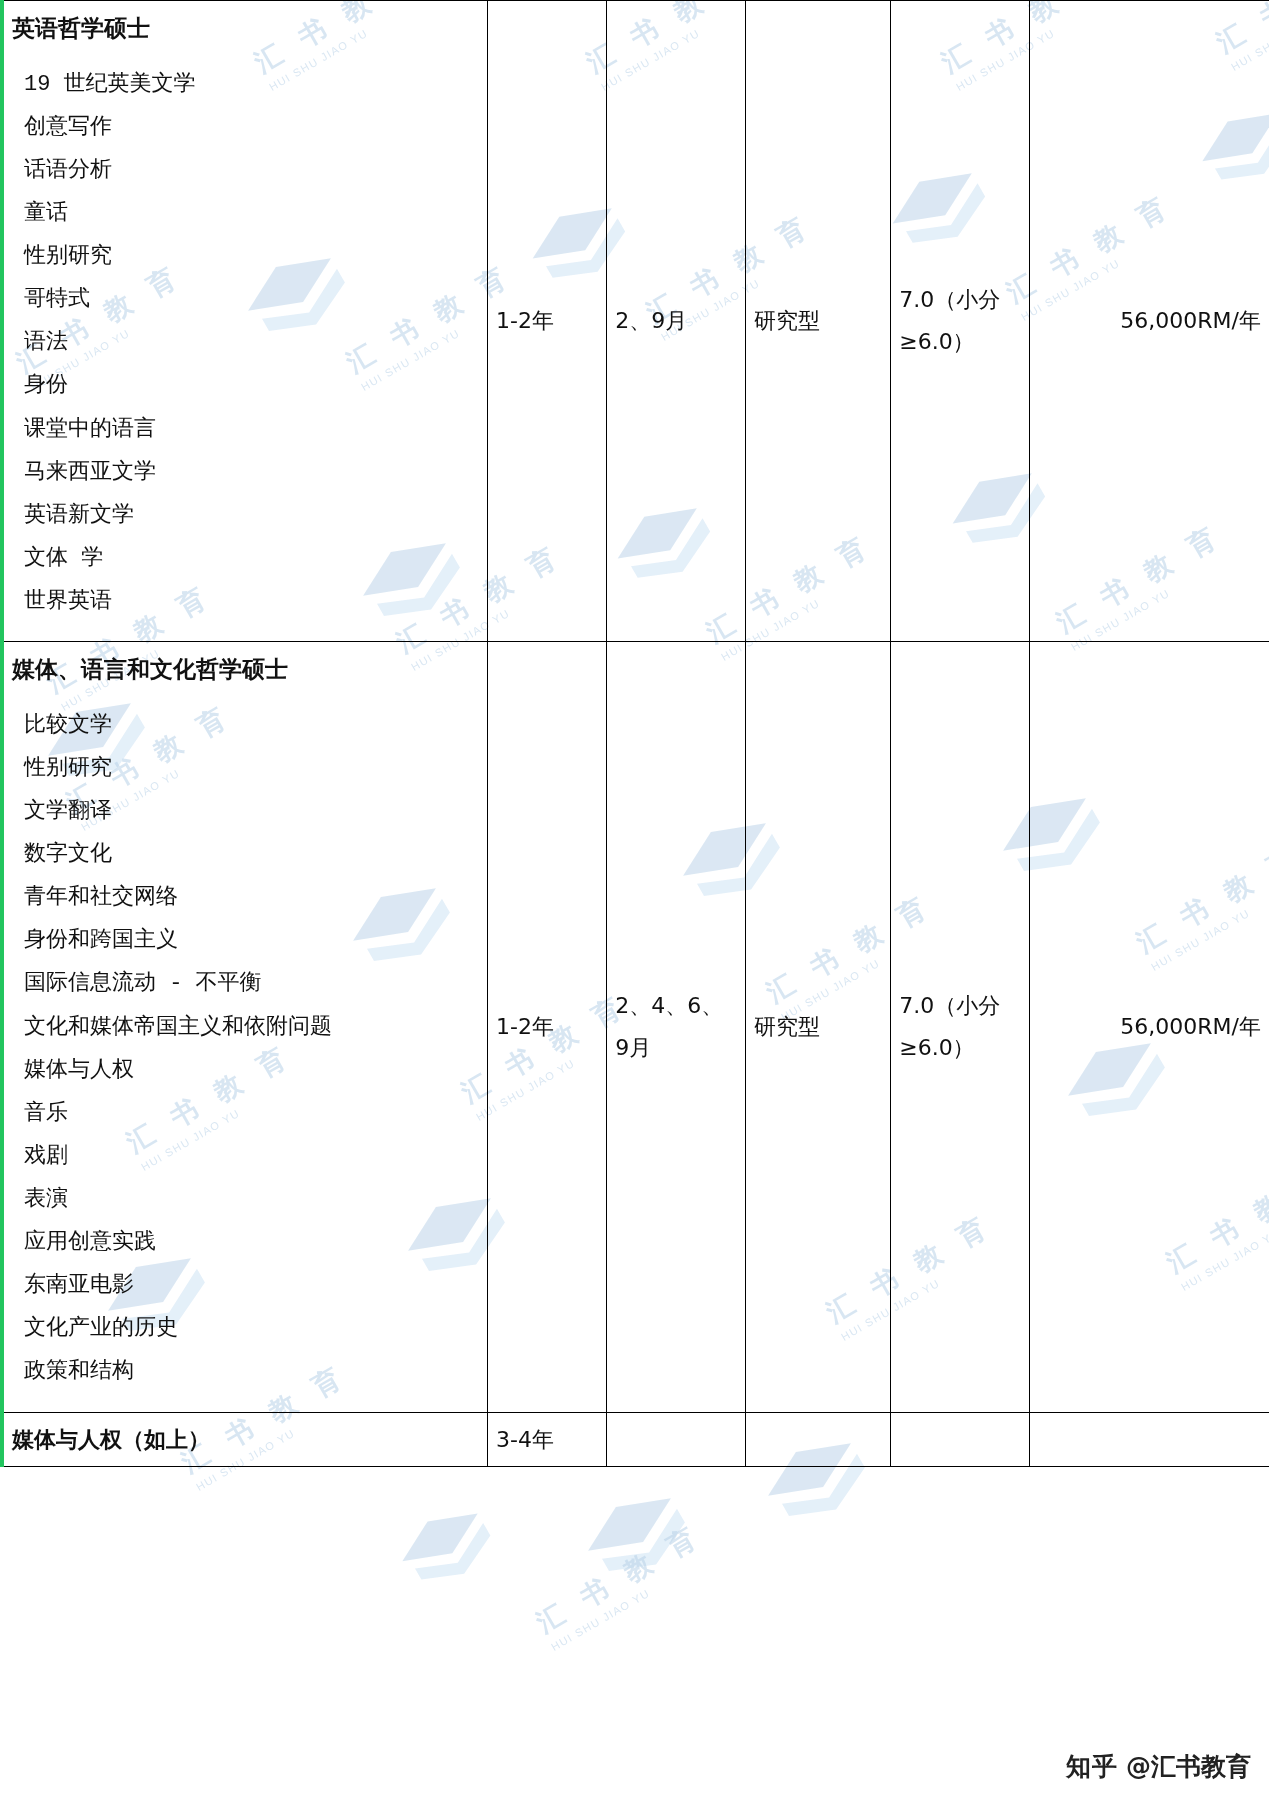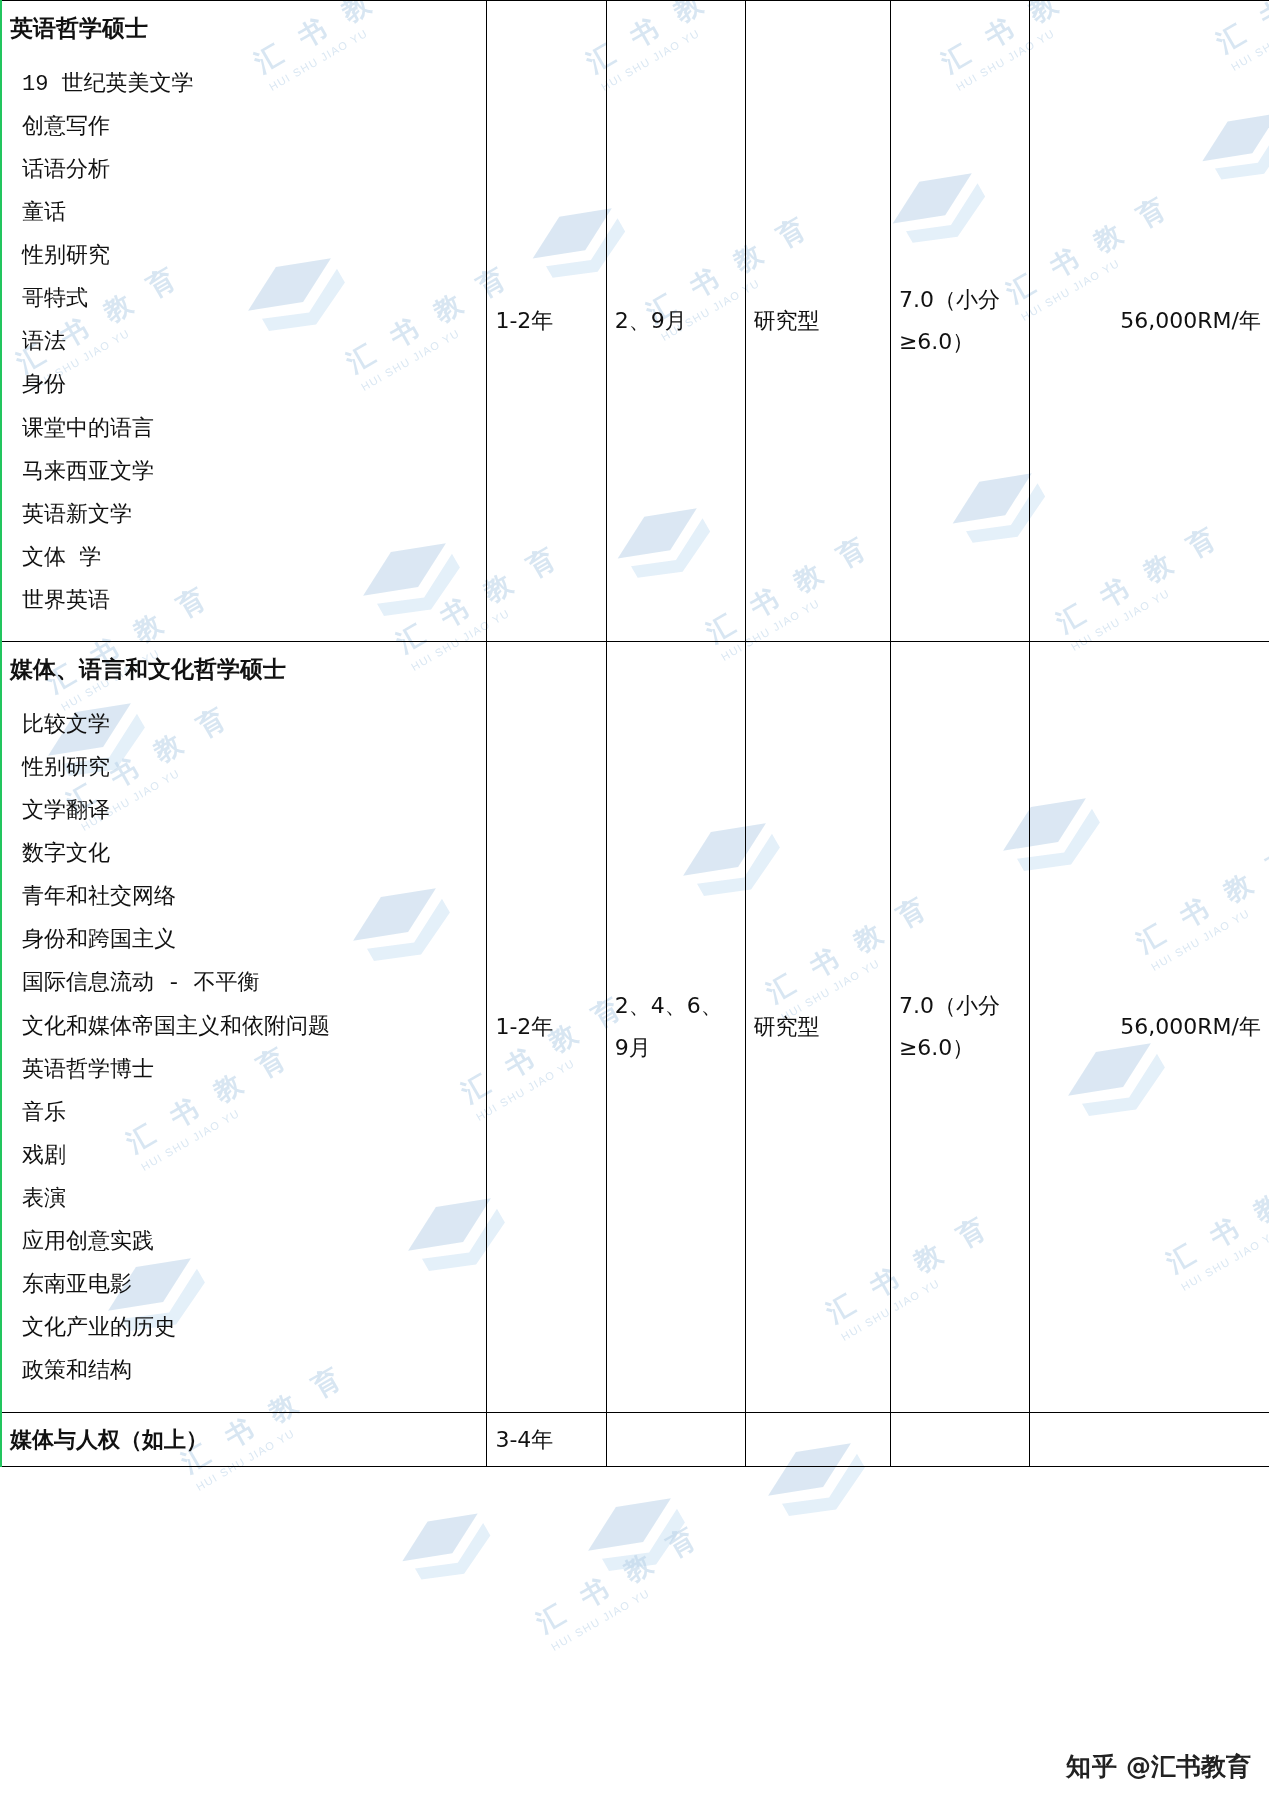--- a/index.html
+++ b/index.html
@@ -96,21 +96,21 @@
   }
   td.c-phd {
     font-weight: 700;
     font-size: 23px;
     vertical-align: middle;
   }
   td.mid { text-align: left; vertical-align: middle; }
   .nowrapcell { white-space: nowrap; }
 
   
-  table.prog tr td:first-child { border-left: 2px solid #22c55e; }
+  table.prog tr td:first-child { border-left: 4px solid #22c55e; }
   table.prog tr td:last-child  { border-right: none; text-align: right; }
 
   
   .brand {
     position: absolute;
     right: 18px;
     bottom: 14px;
     z-index: 20;
     display: flex;
     align-items: center;
@@ -366,21 +366,21 @@
           <span class="title">媒体、语言和文化哲学硕士</span>
           <ul>
             <li>比较文学</li>
             <li>性别研究</li>
             <li>文学翻译</li>
             <li>数字文化</li>
             <li>青年和社交网络</li>
             <li>身份和跨国主义</li>
             <li>国际信息流动 - 不平衡</li>
             <li>文化和媒体帝国主义和依附问题</li>
-            <li>英语哲学博士</li>
+            <li>媒体与人权</li>
             <li>音乐</li>
             <li>戏剧</li>
             <li>表演</li>
             <li>应用创意实践</li>
             <li>东南亚电影</li>
             <li>文化产业的历史</li>
             <li>政策和结构</li>
           </ul>
         </td>
         <td class="mid">1-2年</td>

